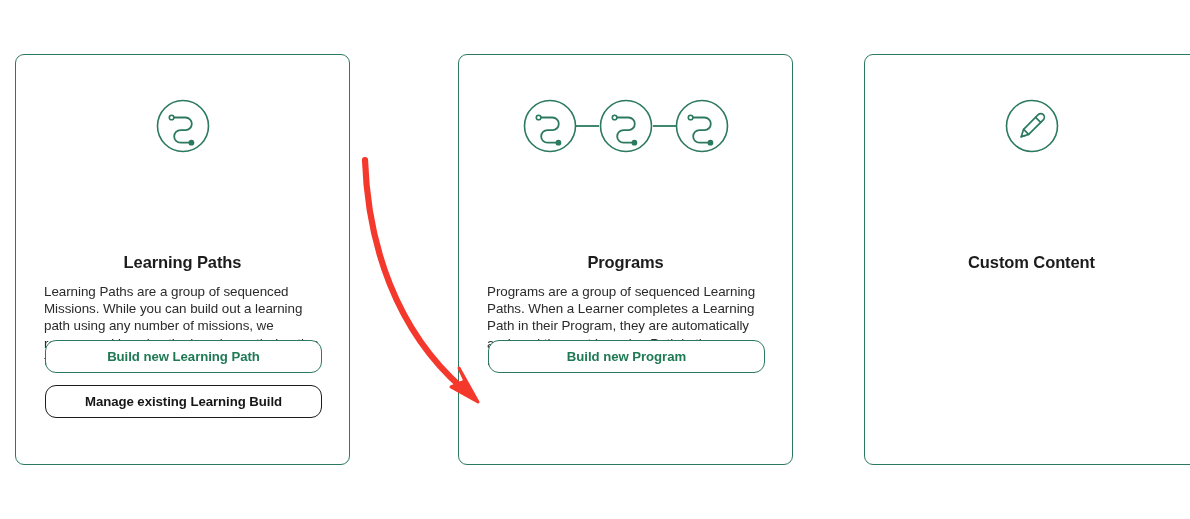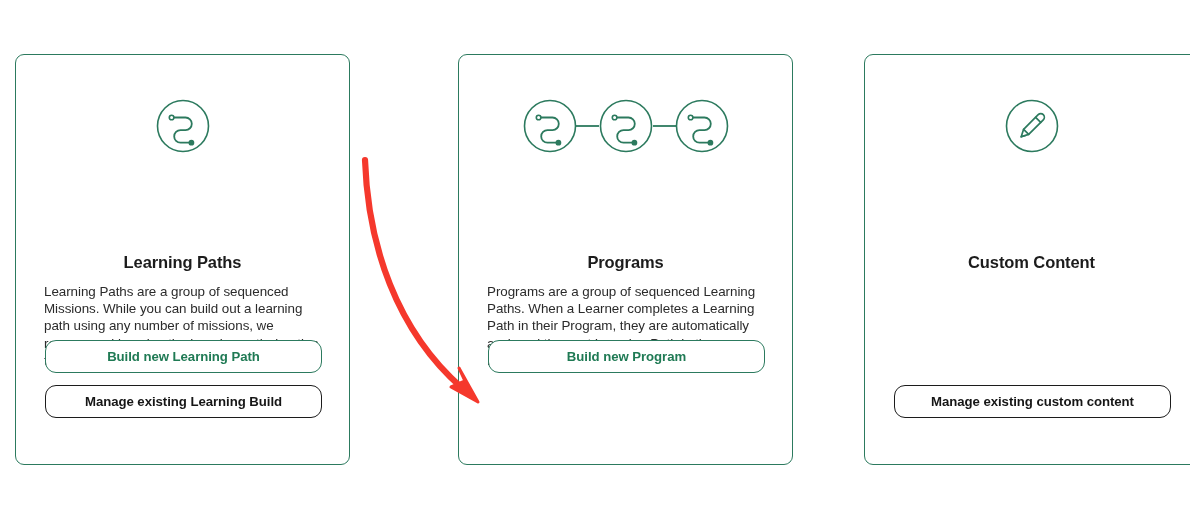--- a/index.html
+++ b/index.html
@@ -170,21 +170,20 @@
           <g fill="none" stroke="#2c7a5e" stroke-width="1.7" stroke-linejoin="round" stroke-linecap="round">
             <path d="M16.2 37.8 L18.6 30.3 L33.2 15.7 A3.6 3.6 0 0 1 38.3 20.8 L23.7 35.4 Z"></path>
             <line x1="30.6" y1="18.3" x2="35.7" y2="23.4"></line>
             <line x1="18.6" y1="30.3" x2="23.7" y2="35.4"></line>
             <line x1="16.2" y1="37.8" x2="20.3" y2="36.5"></line>
           </g>
         </svg>
       </span>
     </div>
     <div class="card-title">Custom Content</div>
-    <div class="btn btn-secondary">Manage existing custom content</div>
   </div>
 
   <svg class="annotation-layer" viewBox="0 0 1190 519" xmlns="http://www.w3.org/2000/svg">
     <path d="M365 160 C 368 245, 396 330, 462 388" fill="none" stroke="#f5382c" stroke-width="6.2" stroke-linecap="round"></path>
     <polygon points="478,402 451,387 465,381 459,368" fill="#f5382c" stroke="#f5382c" stroke-width="3" stroke-linejoin="round"></polygon>
   </svg>
 
 </div>
 
 </body></html>

